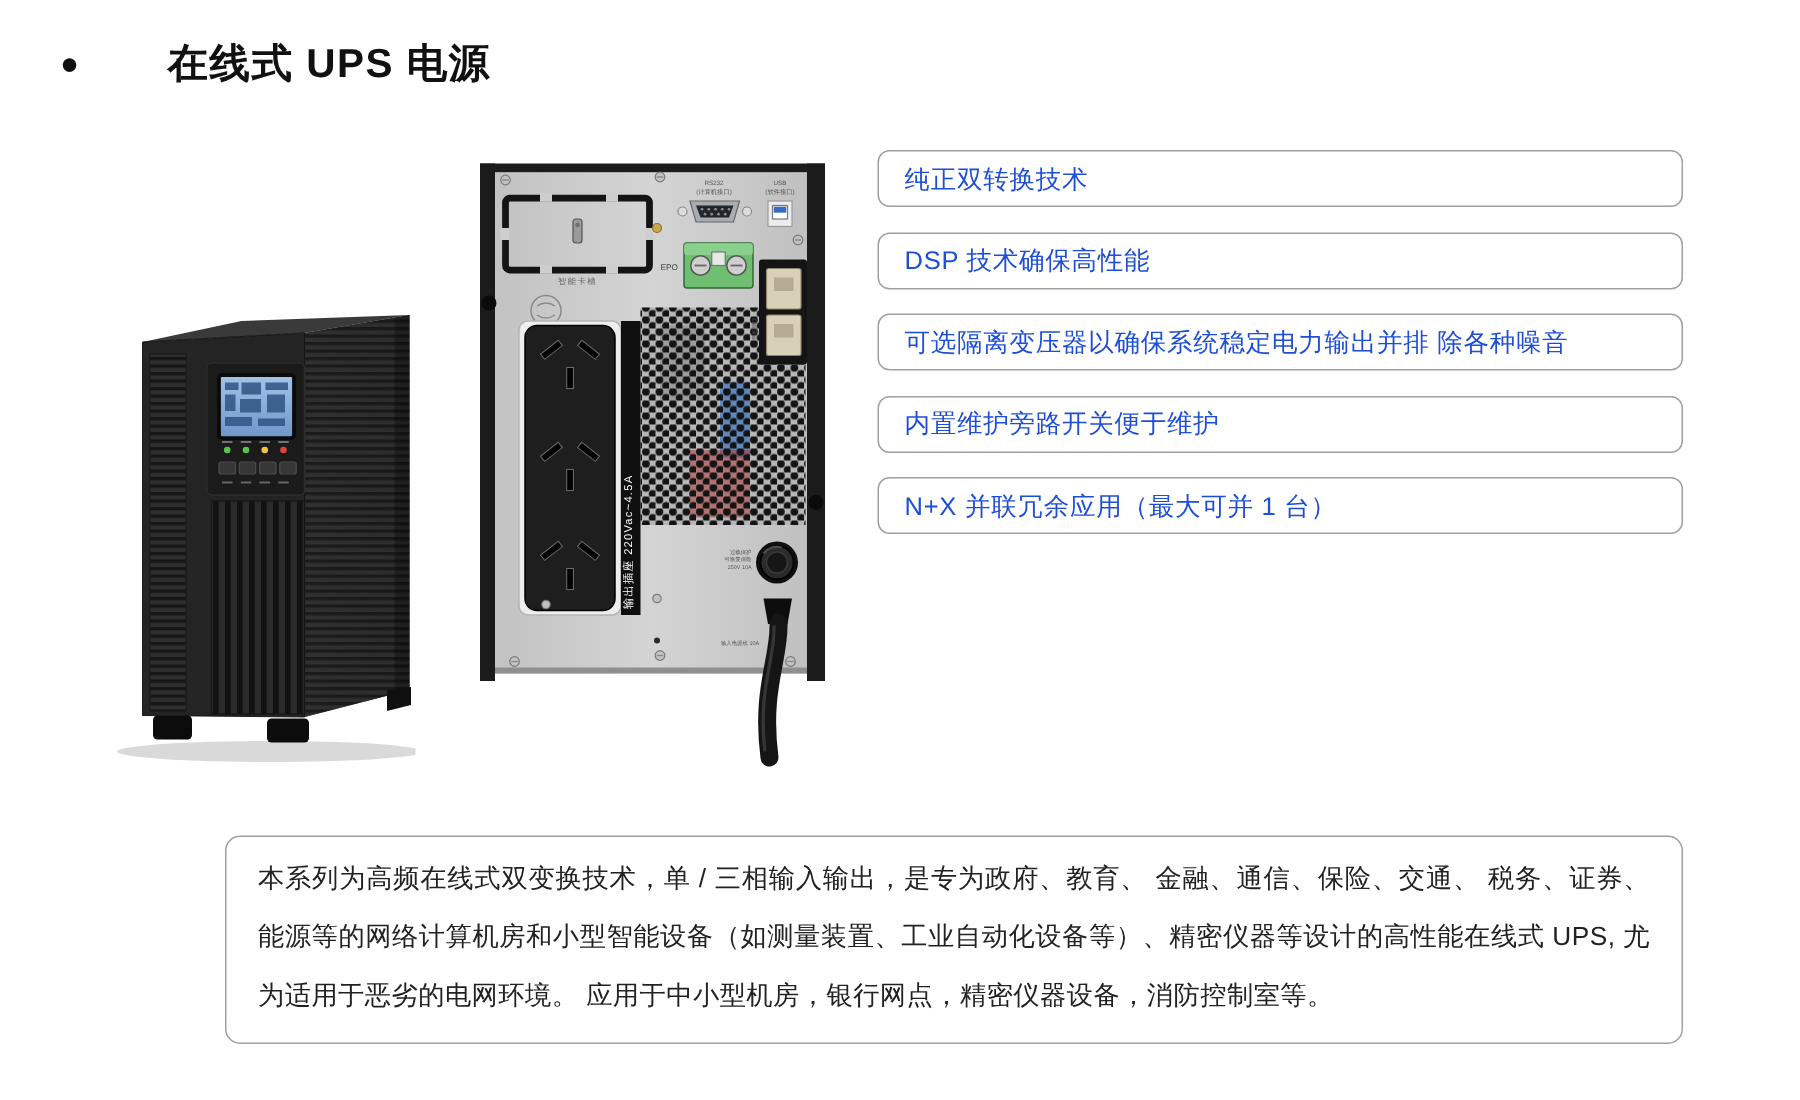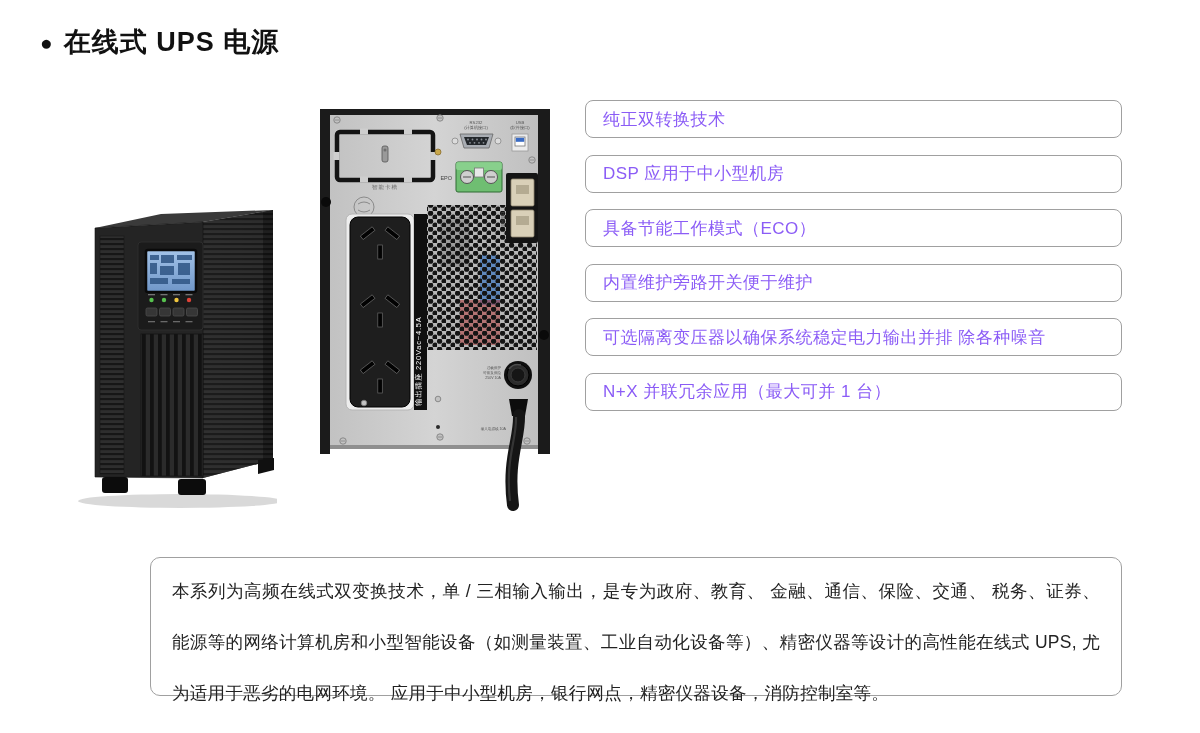--- a/index.html
+++ b/index.html
@@ -5,38 +5,38 @@
   html,body{margin:0;padding:0;}
   body{
     width:1200px;height:733px;position:relative;overflow:hidden;
     background:#ffffff;
     font-family:"Liberation Sans","DejaVu Sans",sans-serif;
     color:#1a1a1a;
   }
   
   .title-row{position:absolute;left:40px;top:24px;display:flex;align-items:center;gap:11px;}
   .title-bullet{font-size:21px;line-height:1;color:#111;}
-  .title-text{font-size:27px;font-weight:bold;letter-spacing:1px;color:#111;}
+  .title-text{font-size:27px;font-weight:bold;letter-spacing:1px;color:#111;margin-left:48px;}
 
   
   .features{position:absolute;left:585px;top:100px;width:537px;display:flex;flex-direction:column;gap:16.5px;}
   .feature-box{
     box-sizing:border-box;height:38px;background:#fff;
     border:1px solid #a0a0a0;border-radius:8px;
     display:flex;align-items:center;padding-left:17px;
-    font-size:17px;color:#8b5cf6;letter-spacing:.5px;white-space:nowrap;
+    font-size:17px;color:#1d4ed8;letter-spacing:.5px;white-space:nowrap;
   }
 
   
   .desc-box{
     position:absolute;left:150px;top:557px;width:972px;height:139px;
     box-sizing:border-box;border:1px solid #a0a0a0;border-radius:10px;
     padding:8px 21px;background:#fff;
   }
-  .desc-text{font-size:17.5px;line-height:51px;color:#222;letter-spacing:.3px;text-align:justify;}
+  .desc-text{font-size:17.5px;line-height:39px;color:#222;letter-spacing:.3px;text-align:justify;}
 
   
   .ups-front{position:absolute;left:62px;top:208px;width:215px;height:310px;}
   .ups-rear{position:absolute;left:320px;top:107px;width:230px;height:410px;}
   svg text{font-family:"Liberation Sans","DejaVu Sans",sans-serif;}
 </style>
 </head>
 <body>
 
 <div class="title-row">
@@ -270,22 +270,21 @@
         <line x1="20.8" y1="334" x2="25.2" y2="334"></line>
       <line x1="117.8" y1="330" x2="122.2" y2="330"></line>
         <line x1="204.8" y1="334" x2="209.2" y2="334"></line>
     </g>
     <circle cx="118" cy="320" r="2" fill="#2a2a2a"></circle>
   </g>
 </svg>
 
 <div class="features">
   <div class="feature-box">纯正双转换技术</div>
-  <div class="feature-box">DSP 应用于中小型机房</div>
-  <div class="feature-box">具备节能工作模式（ECO）</div>
+  <div class="feature-box">DSP 技术确保高性能</div>
+  <div class="feature-box">可选隔离变压器以确保系统稳定电力输出并排 除各种噪音</div>
   <div class="feature-box">内置维护旁路开关便于维护</div>
-  <div class="feature-box">可选隔离变压器以确保系统稳定电力输出并排 除各种噪音</div>
   <div class="feature-box">N+X 并联冗余应用（最大可并 1 台）</div>
 </div>
 
 <div class="desc-box">
   <div class="desc-text">本系列为高频在线式双变换技术，单 / 三相输入输出，是专为政府、教育、 金融、通信、保险、交通、 税务、证券、能源等的网络计算机房和小型智能设备（如测量装置、工业自动化设备等）、精密仪器等设计的高性能在线式 UPS, 尤为适用于恶劣的电网环境。 应用于中小型机房，银行网点，精密仪器设备，消防控制室等。</div>
 </div>
 
 </body></html>

